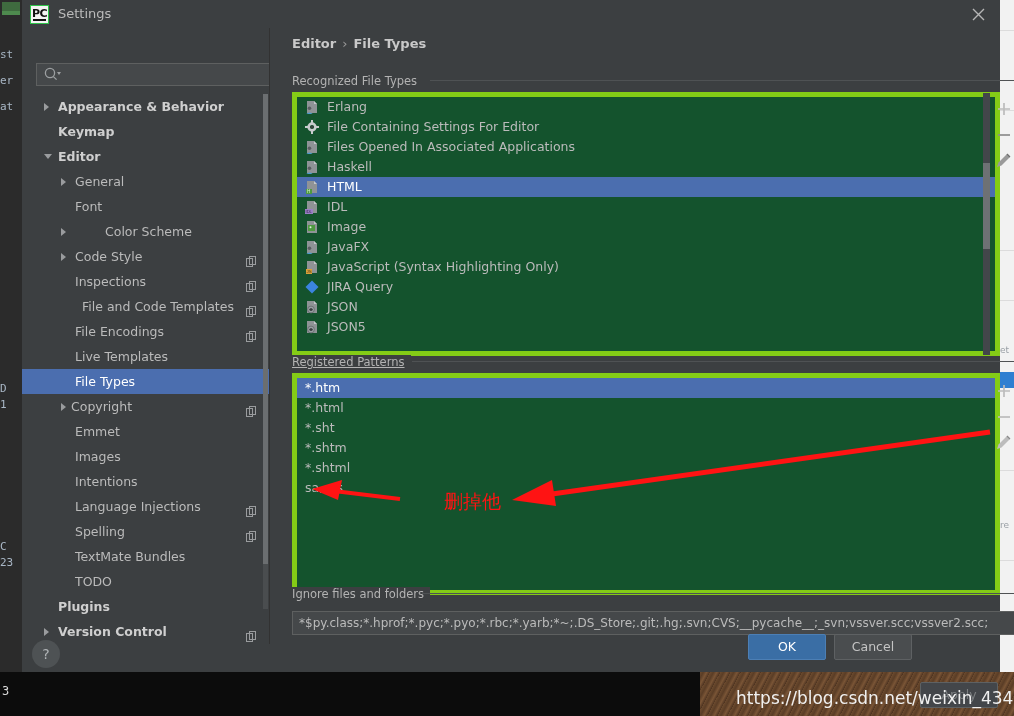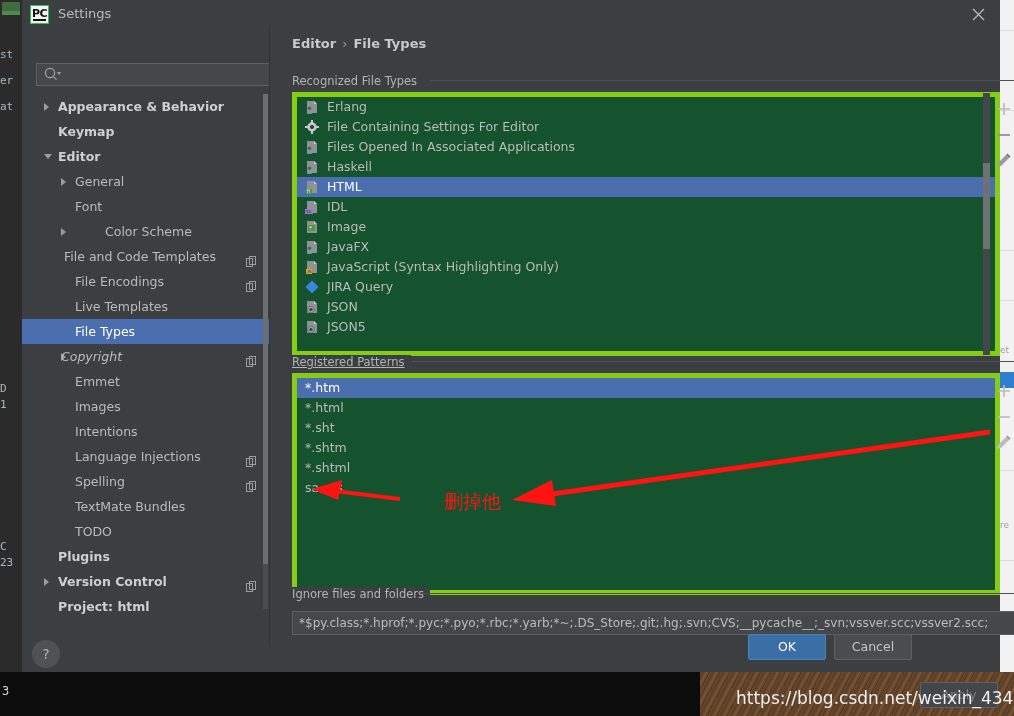--- a/index.html
+++ b/index.html
@@ -160,42 +160,57 @@
             <span class="lbl" style="left: 53px;">General</span>
           </div>
           <div class="titem">
             <span class="lbl" style="left: 53px;">Font</span>
           </div>
           <div class="titem">
             <span class="arrow" style="left: 39px;"></span>
             <span class="lbl" style="left: 53px; margin-left: 30px;">Color Scheme</span>
           </div>
           <div class="titem">
-            <span class="lbl" style="left: 42px;">File and Code Templates</span>
+            <span class="arrow" style="left: 39px;"></span>
+            <span class="lbl" style="left: 53px;">Code Style</span>
+            <span class="copyico"><svg width="10" height="11" viewBox="0 0 10 11">
+                <rect x="0.5" y="2.5" width="6" height="8" stroke="#9a9c9e" fill="none"></rect>
+                <rect x="3.5" y="0.5" width="6" height="8" stroke="#9a9c9e" fill="none"></rect>
+              </svg></span>
+          </div>
+          <div class="titem">
+            <span class="lbl" style="left: 53px;">Inspections</span>
+            <span class="copyico"><svg width="10" height="11" viewBox="0 0 10 11">
+                <rect x="0.5" y="2.5" width="6" height="8" stroke="#9a9c9e" fill="none"></rect>
+                <rect x="3.5" y="0.5" width="6" height="8" stroke="#9a9c9e" fill="none"></rect>
+              </svg></span>
+          </div>
+          <div class="titem">
+            <span class="lbl" style="left: 60px;">File and Code Templates</span>
             <span class="copyico"><svg width="10" height="11" viewBox="0 0 10 11">
                 <rect x="0.5" y="2.5" width="6" height="8" stroke="#9a9c9e" fill="none"></rect>
                 <rect x="3.5" y="0.5" width="6" height="8" stroke="#9a9c9e" fill="none"></rect>
               </svg></span>
           </div>
           <div class="titem">
             <span class="lbl" style="left: 53px;">File Encodings</span>
             <span class="copyico"><svg width="10" height="11" viewBox="0 0 10 11">
                 <rect x="0.5" y="2.5" width="6" height="8" stroke="#9a9c9e" fill="none"></rect>
                 <rect x="3.5" y="0.5" width="6" height="8" stroke="#9a9c9e" fill="none"></rect>
               </svg></span>
           </div>
           <div class="titem">
             <span class="lbl" style="left: 53px;">Live Templates</span>
           </div>
           <div class="titem sel">
             <span class="lbl" style="left: 53px;">File Types</span>
           </div>
           <div class="titem">
             <span class="arrow" style="left: 39px;"></span>
-            <span class="lbl" style="left: 39px; font-style: italic;">Copyright</span>
+            <span class="lbl" style="left: 49px;">Copyright</span>
             <span class="copyico"><svg width="10" height="11" viewBox="0 0 10 11">
                 <rect x="0.5" y="2.5" width="6" height="8" stroke="#9a9c9e" fill="none"></rect>
                 <rect x="3.5" y="0.5" width="6" height="8" stroke="#9a9c9e" fill="none"></rect>
               </svg></span>
           </div>
           <div class="titem">
             <span class="lbl" style="left: 53px;">Emmet</span>
           </div>
           <div class="titem">
             <span class="lbl" style="left: 53px;">Images</span>

